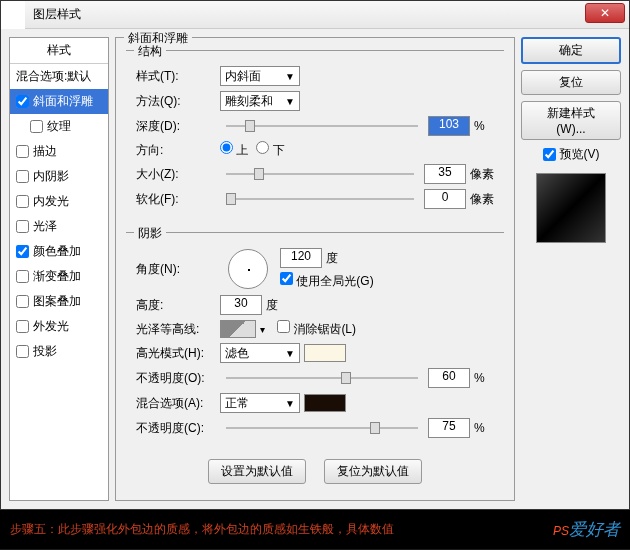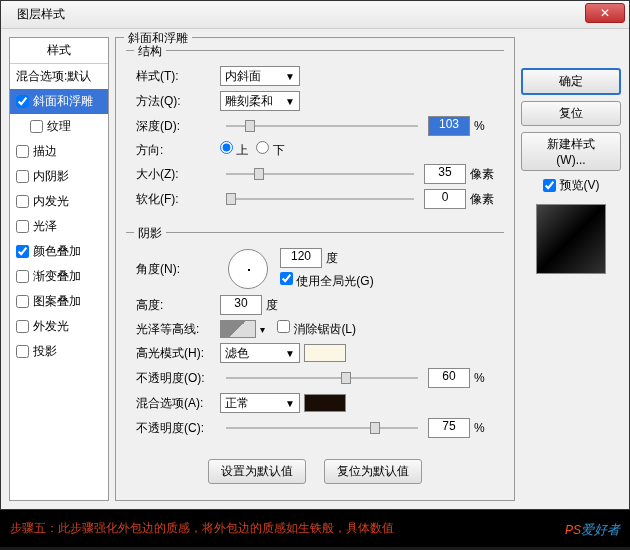--- a/index.html
+++ b/index.html
@@ -1,18 +1,18 @@
 <!DOCTYPE html>
 <html><head>
 <meta charset="utf-8">
 <style>
 * { box-sizing: border-box; margin: 0; padding: 0; font-family: "Microsoft YaHei", sans-serif; font-size: 12px; }
 body { background: #1a1a1a; }
 .window { width: 630px; background: #fff; border: 1px solid #333; position: relative; }
-.titlebar { height: 28px; background: linear-gradient(#f8f8f8, #e8e8e8); border-bottom: 1px solid #ccc; display: flex; align-items: center; padding: 0 16px; }
+.titlebar { height: 28px; background: linear-gradient(#f8f8f8, #e8e8e8); border-bottom: 1px solid #ccc; display: flex; align-items: center; padding: 0 8px; margin-left: 24px; }
 .titlebar .title { flex: 1; font-size: 12px; }
 .close-btn { width: 40px; height: 20px; background: linear-gradient(#e07070, #c43030); color: #fff; text-align: center; line-height: 18px; border: 1px solid #a02020; border-radius: 3px; position: absolute; right: 4px; top: 2px; cursor: pointer; }
 .body { display: flex; background: #f0f0f0; padding: 8px; gap: 6px; }
 .sidebar { width: 100px; border: 1px solid #999; background: #fff; }
 .sidebar-header { padding: 4px 2px; border-bottom: 1px solid #ccc; text-align: center; }
 .sidebar-item { padding: 4px 6px; display: flex; align-items: center; gap: 4px; cursor: pointer; }
 .sidebar-item.selected { background: #3875d7; color: #fff; }
 .sidebar-item input[type="checkbox"] { margin: 0; }
 .sidebar-sub { padding-left: 20px; }
 .main { flex: 1; display: flex; flex-direction: column; gap: 6px; }
@@ -28,28 +28,28 @@
 .num-input { width: 42px; height: 20px; border: 1px solid #888; text-align: center; background: #fff; }
 .num-input.hl { background: #3875d7; color: #fff; }
 .unit { min-width: 20px; }
 .radio-row { display: flex; align-items: center; gap: 8px; }
 .angle-circle { width: 40px; height: 40px; border: 1px solid #888; border-radius: 50%; background: #fff; position: relative; margin: 0 8px; }
 .angle-dot { position: absolute; width: 2px; height: 2px; background: #000; top: 19px; left: 19px; }
 .swatch { width: 36px; height: 18px; border: 1px solid #888; display: inline-block; background: linear-gradient(135deg, #888 50%, #ddd 50%); cursor: pointer; }
 .color-box { width: 42px; height: 18px; border: 1px solid #888; display: inline-block; cursor: pointer; }
 .btns-row { display: flex; gap: 18px; justify-content: center; padding: 6px 0; }
 .btn { padding: 3px 12px; background: linear-gradient(#fafafa, #e0e0e0); border: 1px solid #999; border-radius: 3px; cursor: pointer; min-width: 90px; text-align: center; }
-.rightcol { width: 100px; display: flex; flex-direction: column; gap: 6px; align-items: stretch; margin-top: 31px; }
+.rightcol { width: 100px; display: flex; flex-direction: column; gap: 6px; align-items: stretch; }
 .rightcol .btn { min-width: auto; }
 .btn.primary { border: 2px solid #2a70d0; }
 .preview-box { width: 70px; height: 70px; background: linear-gradient(135deg, #444 0%, #000 50%, #333 100%); border: 1px solid #888; margin: 4px auto; }
 .footer { background: #000; padding: 8px 10px; color: #d04020; display: flex; justify-content: space-between; align-items: center; }
 .logo { font-family: "Brush Script MT", cursive; font-size: 18px; font-style: italic; }
 .logo-ps { color: #ff5020; }
-.logo-suf { color: #3090d0; font-size: 13px; }
+.logo-suf { color: #3090d0; font-size: 17px; }
 </style>
 </head>
 <body>
 
 <div class="window">
   <div class="titlebar">
     <span class="title">图层样式</span>
     <div class="close-btn">✕</div>
   </div>
   <div class="body">

